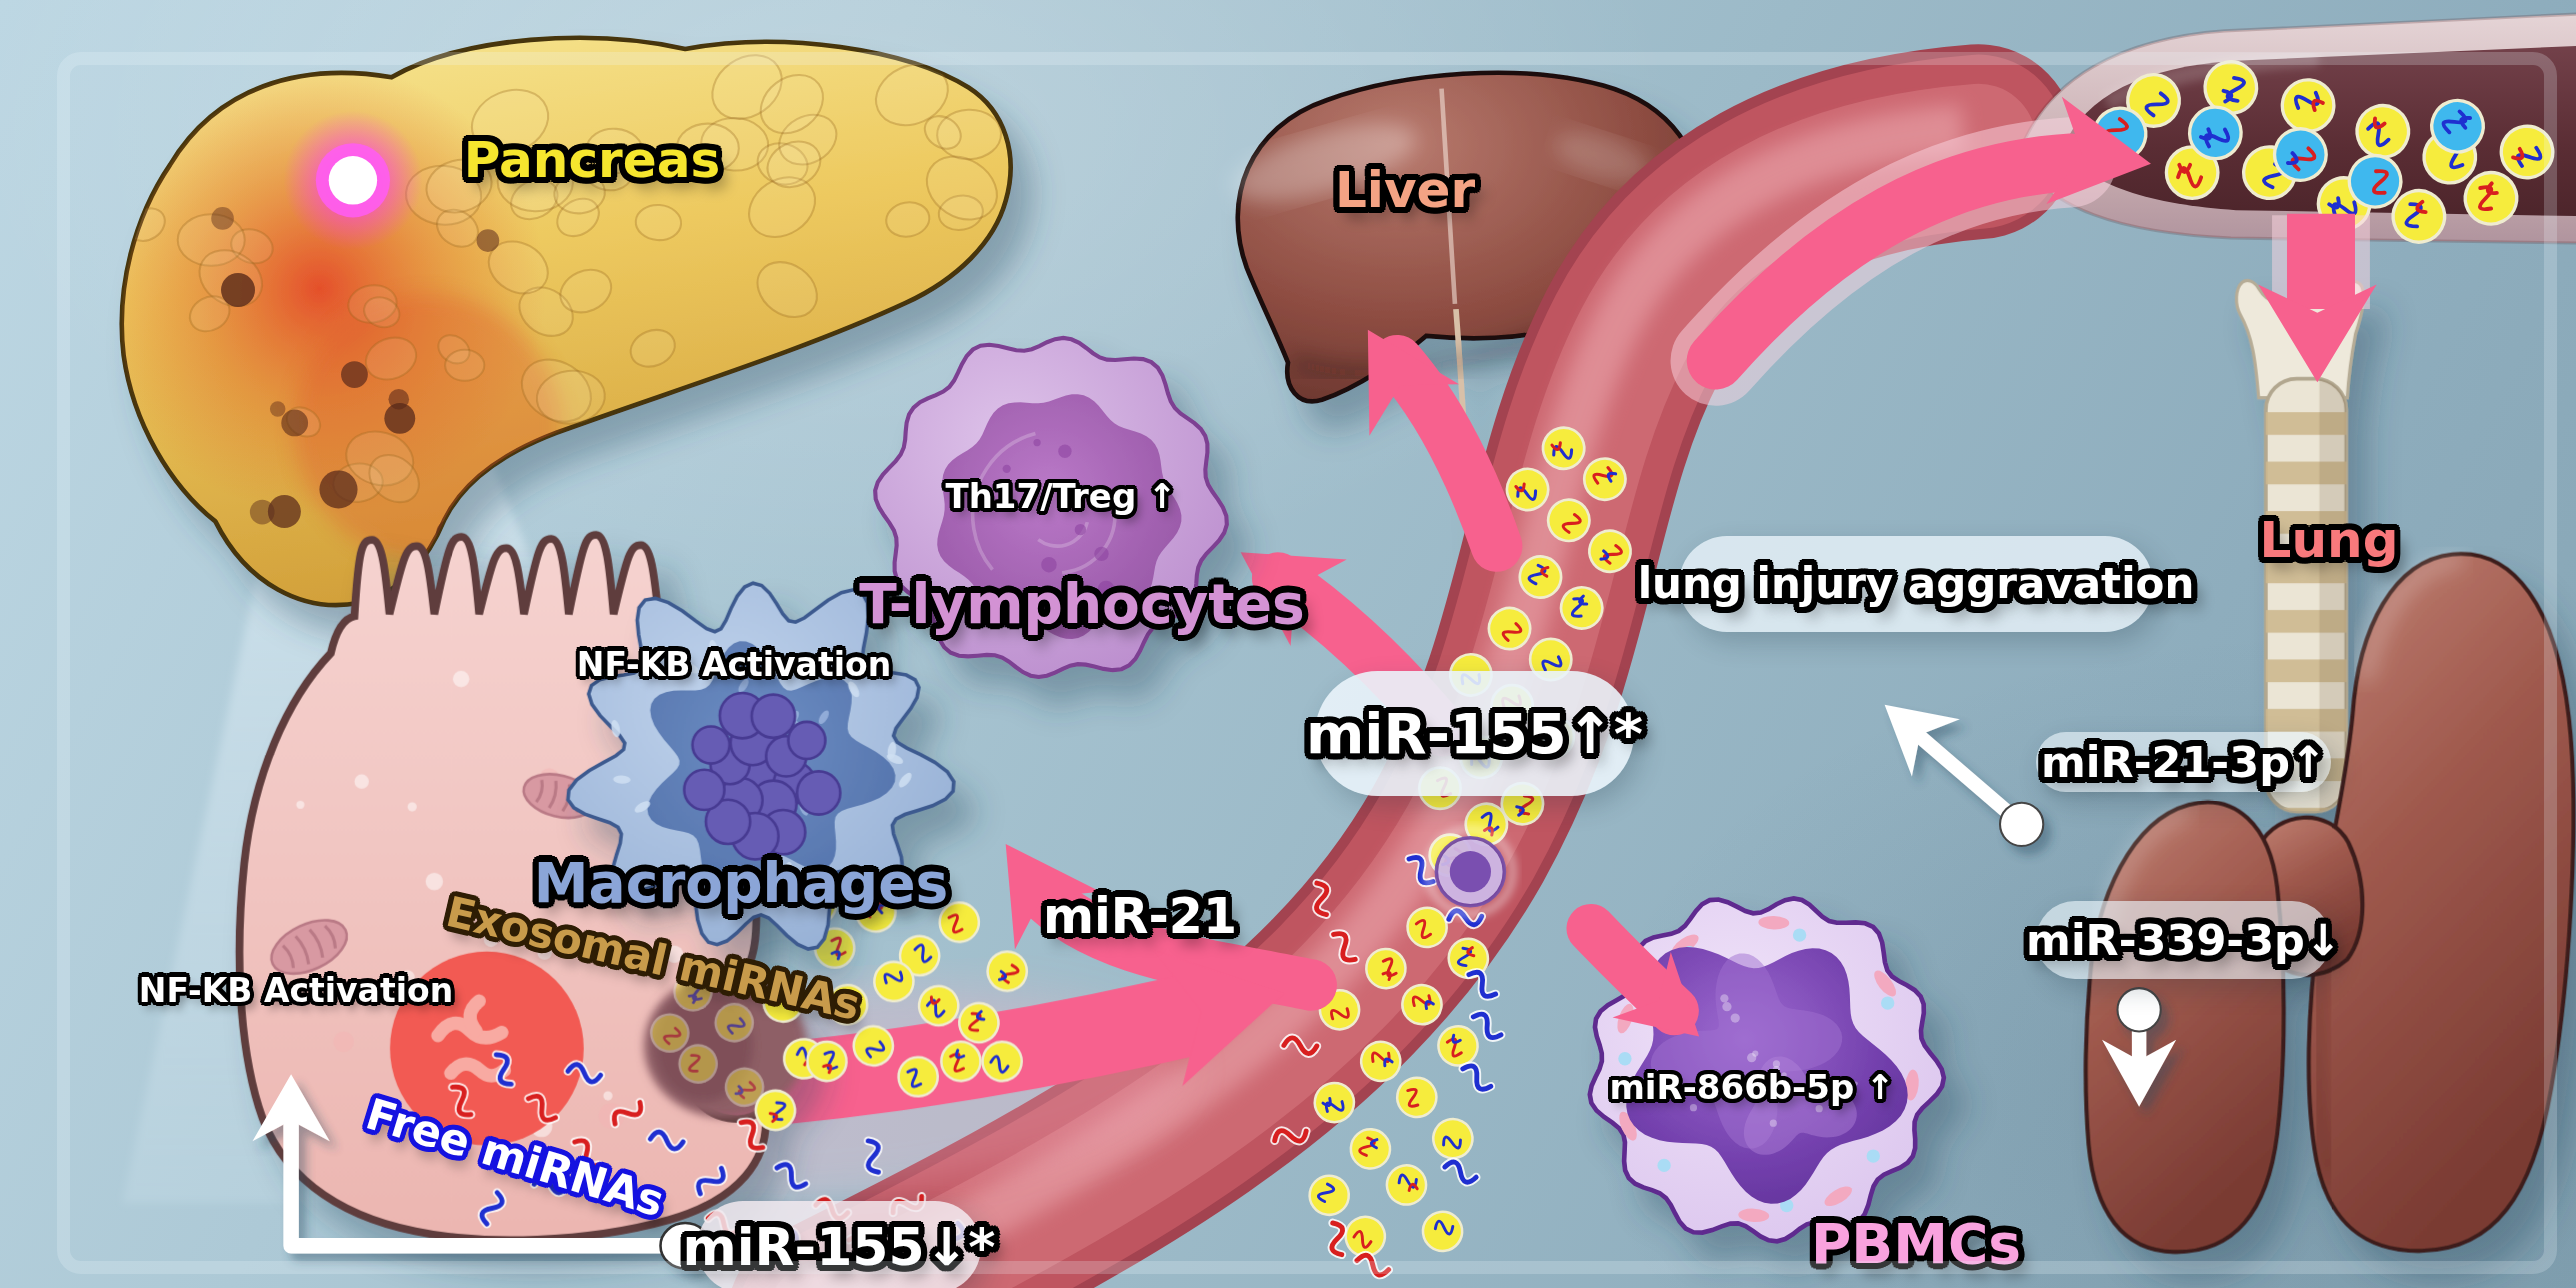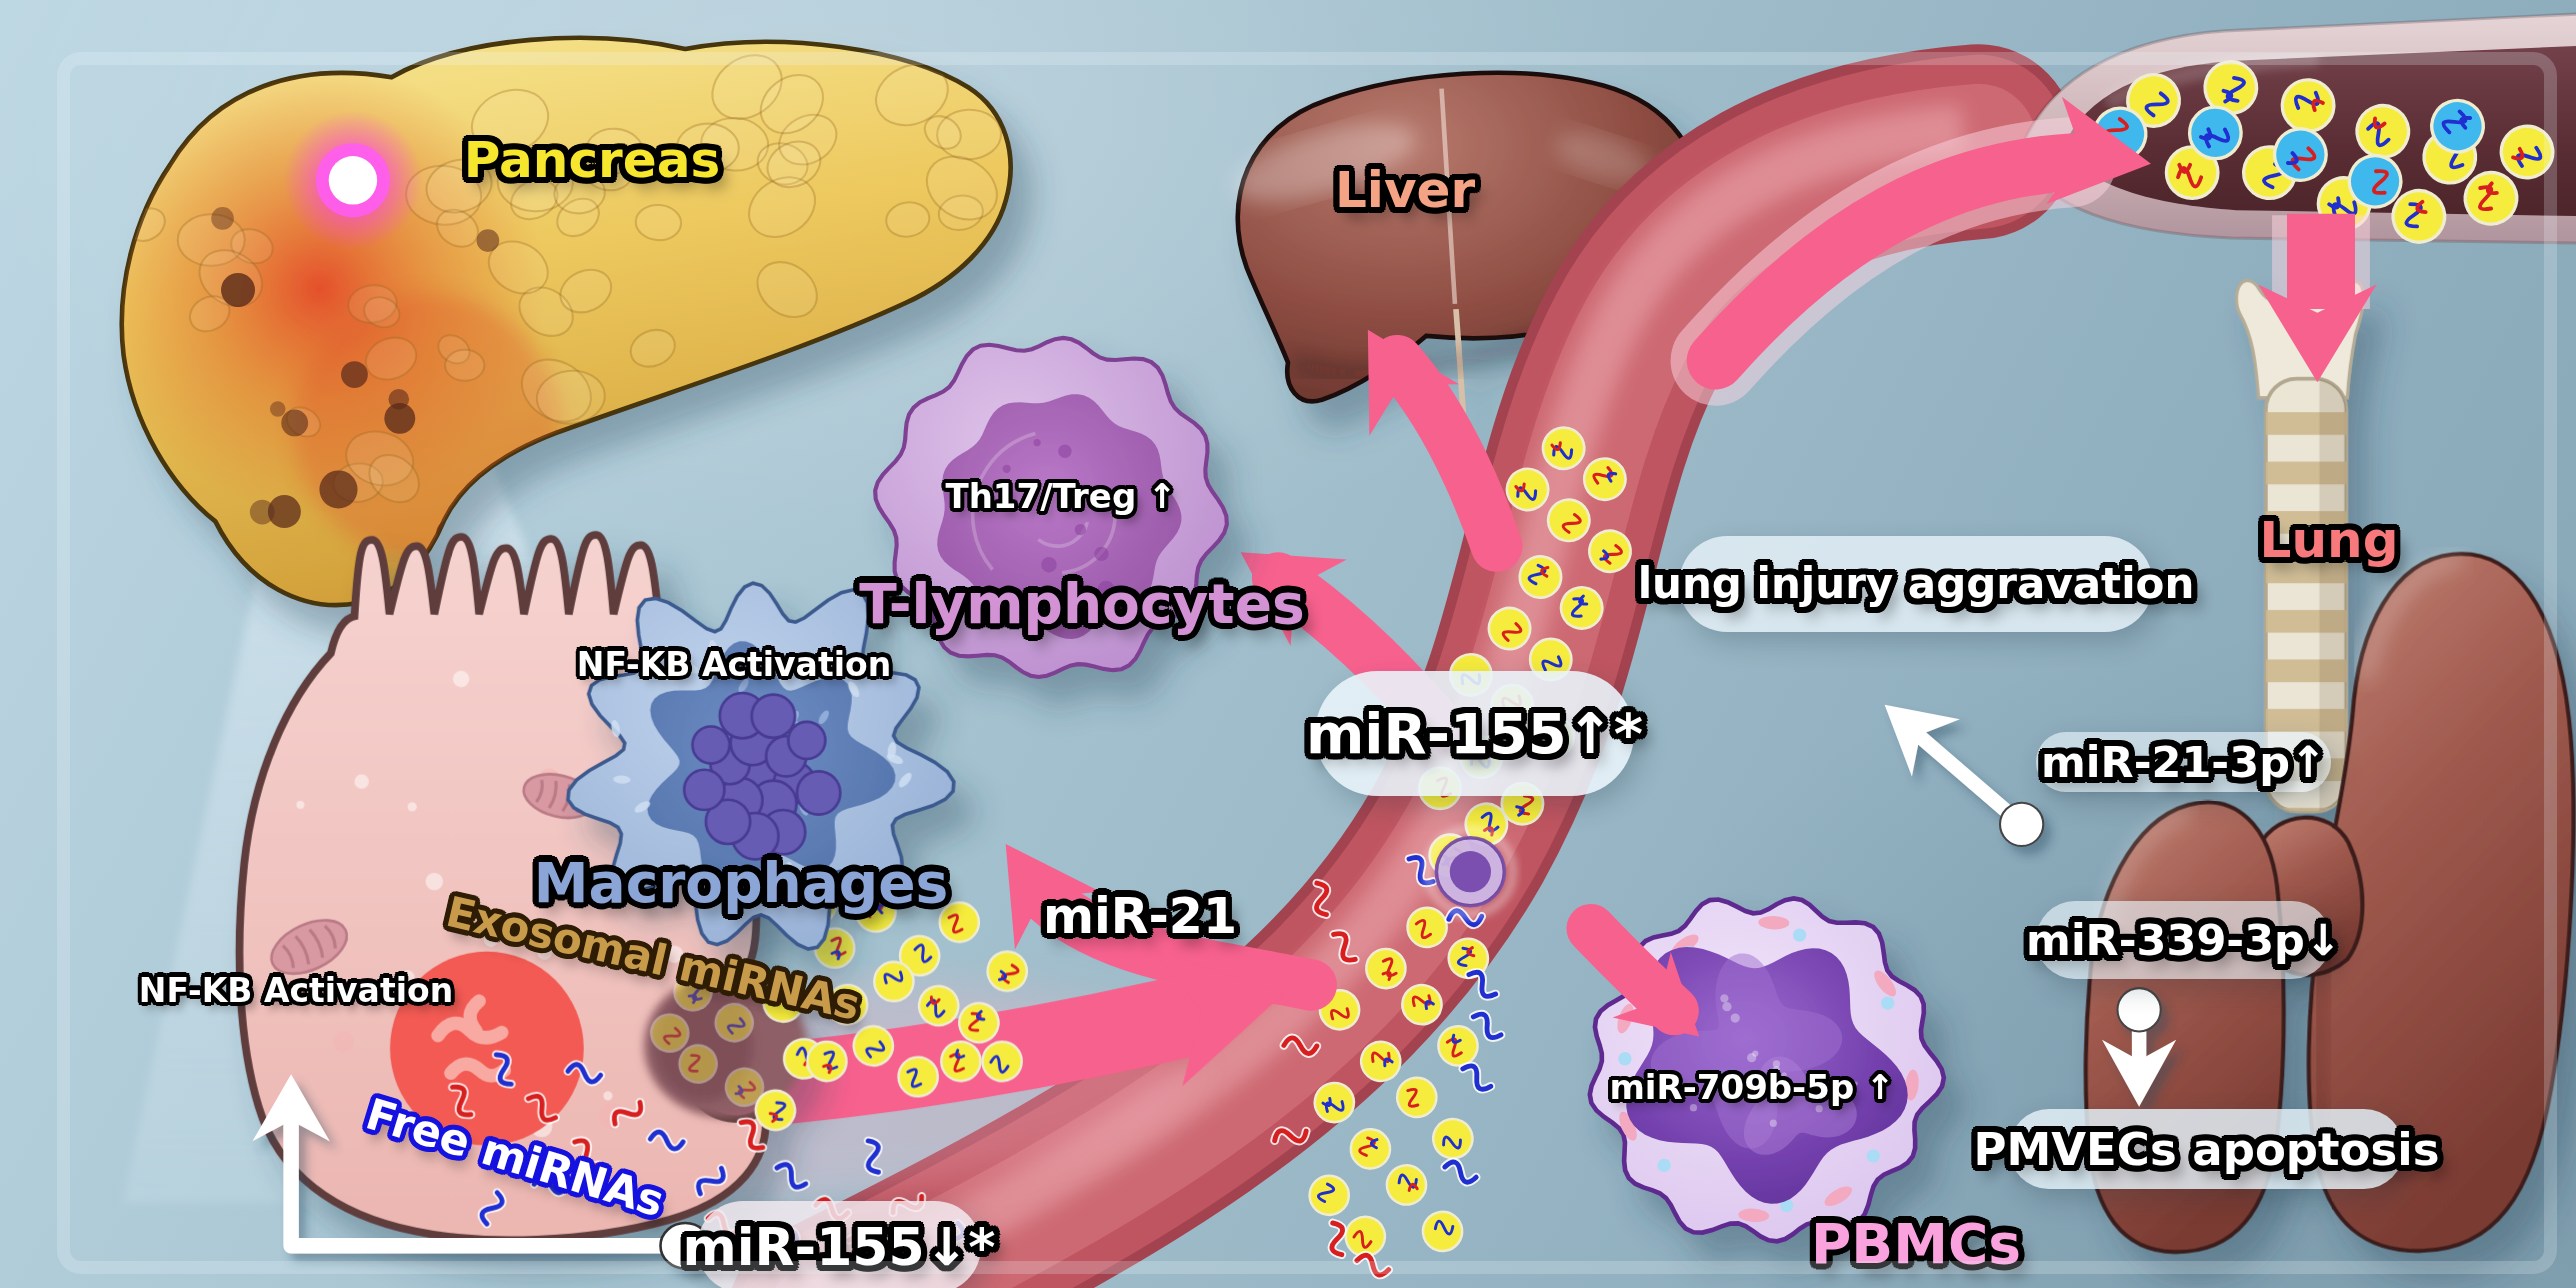--- a/index.html
+++ b/index.html
@@ -928,33 +928,30 @@
 </div>
 <div class="bub" style="left:1679px;top:536px;width:474px;height:96px;background:rgba(227,239,246,.85)">
   <div class="lbl-in ob12" style="font-size:42px">lung injury aggravation</div>
 </div>
 <div class="bub" style="left:2036px;top:732px;width:295px;height:60px;background:rgba(230,241,247,.65)">
   <div class="lbl-in ob12" style="font-size:43px">miR-21-3p↑</div>
 </div>
 <div class="bub" style="left:2036px;top:901px;width:295px;height:78px;background:rgba(230,241,247,.65)">
   <div class="lbl-in ob12" style="font-size:43px">miR-339-3p↓</div>
 </div>
-<div class="bub" style="left:2009px;top:1109px;width:395px;height:80px;background:rgba(225,237,244,.85)">
-  <div class="lbl-in ob12" style="font-size:45px">PMVECs apoptosis</div>
-</div>
 
 <div class="lbl ob12" style="left:592px;top:160px;font-size:50px;color:#f6e62e">Pancreas</div>
 <div class="lbl ob12" style="left:1405px;top:190px;font-size:50px;color:#f4a384">Liver</div>
 <div class="lbl ob12" style="left:2329px;top:540px;font-size:50px;color:#f8797c">Lung</div>
 <div class="lbl ob12" style="left:1082px;top:604px;font-size:55px;color:#d392d4">T-lymphocytes</div>
 <div class="lbl ob8" style="left:1061px;top:496px;font-size:34px">Th17/Treg ↑</div>
 <div class="lbl ob8" style="left:734px;top:664px;font-size:33px">NF-KB  Activation</div>
 <div class="lbl ob12" style="left:741px;top:883px;font-size:55px;color:#8ba5d7">Macrophages</div>
 <div class="lbl obrown" style="left:653px;top:959px;font-size:42px;transform:translate(-50%,-50%) rotate(13deg)">Exosomal miRNAs</div>
 <div class="lbl oblue" style="left:515px;top:1158px;font-size:43px;transform:translate(-50%,-50%) rotate(17deg)">Free miRNAs</div>
 <div class="lbl ob8" style="left:296px;top:990px;font-size:33px">NF-KB  Activation</div>
 <div class="lbl ob12" style="left:1140px;top:916px;font-size:49px">miR-21</div>
-<div class="lbl ob8" style="left:1752px;top:1087px;font-size:34px">miR-709b-5p ↑</div>
+<div class="lbl ob8" style="left:1752px;top:1087px;font-size:34px">miR-866b-5p ↑</div>
 <div class="lbl ob12" style="left:1916px;top:1244px;font-size:55px;color:#f9a2de">PBMCs</div>
 
 <div id="frame"></div>
 </div>
 
 
 </body></html>

